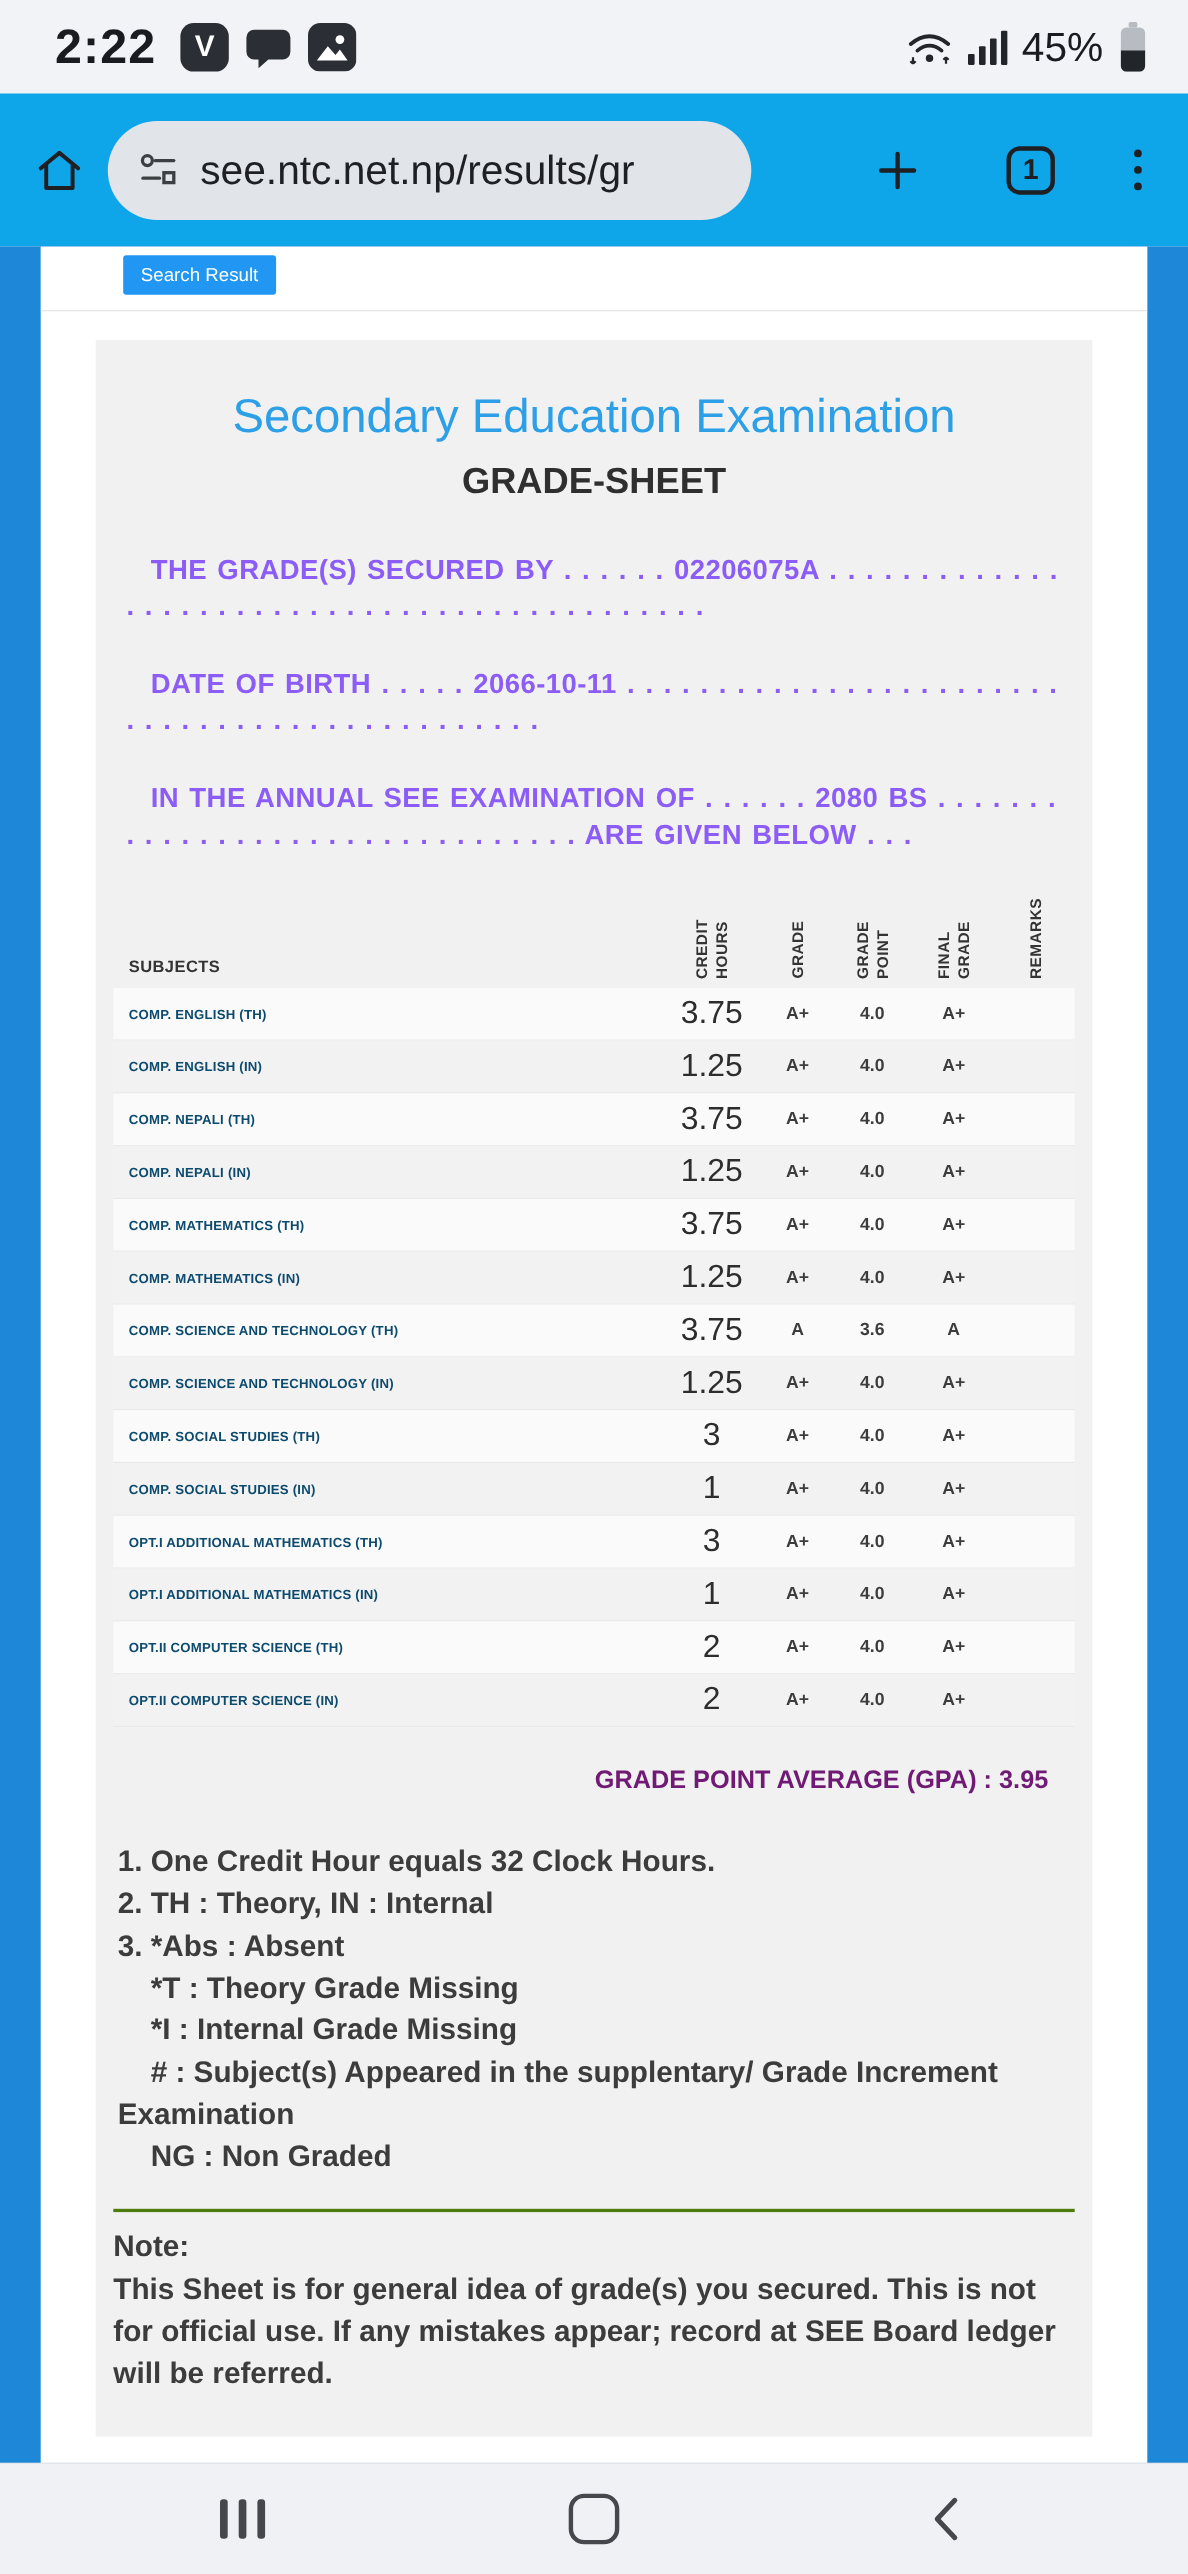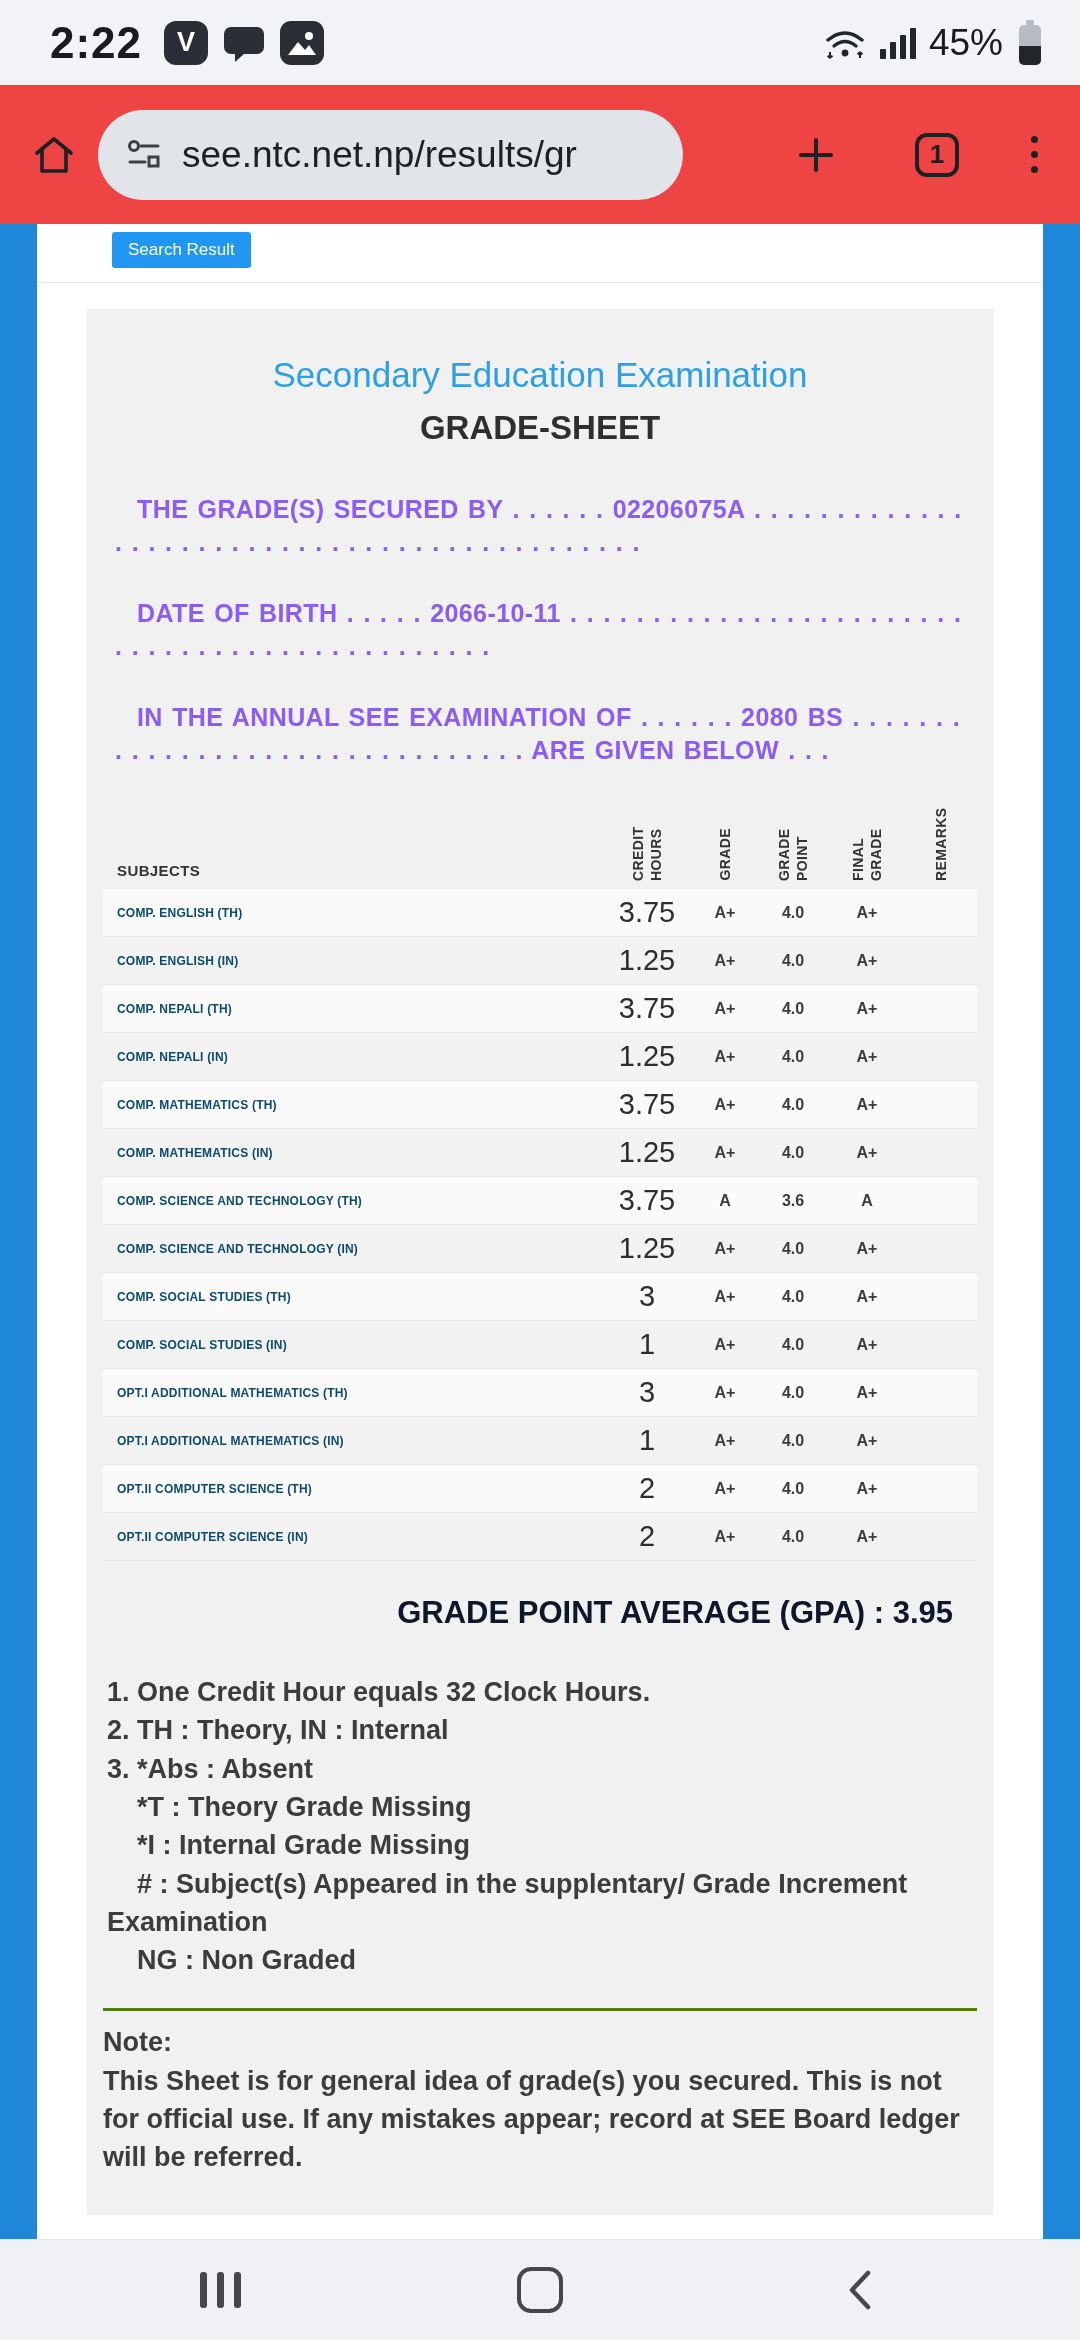--- a/index.html
+++ b/index.html
@@ -10,54 +10,54 @@
 
   
   .status-bar { height:85px; background:#f2f3f7; display:flex; align-items:center; padding:0 36px 0 50px; }
   .sb-time { font-size:44px; font-weight:700; color:#191b20; letter-spacing:1px; margin-right:22px; }
   .sb-left { display:flex; align-items:center; gap:14px; }
   .sb-badge { width:44px; height:44px; border-radius:12px; background:#2b2e34; color:#fff; font-size:27px; font-weight:700; display:flex; align-items:center; justify-content:center; }
   .sb-right { margin-left:auto; display:flex; align-items:center; gap:13px; }
   .sb-percent { font-size:37px; color:#191b20; font-weight:500; }
 
   
-  .toolbar { height:139px; background:#ef4444; display:flex; align-items:center; padding:0 36px 0 30px;text-align:right; }
+  .toolbar { height:139px; background:#0ea5e9; display:flex; align-items:center; padding:0 36px 0 30px;text-align:right; }
   .iconbtn { display:flex; align-items:center; justify-content:center; }
   .pill { height:90px; max-width:585px; flex:1; background:#e1e4e9; border-radius:45px; display:flex; align-items:center; padding:0 28px 0 26px; margin-left:20px; overflow:hidden; }
   .url-text { font-size:37px; color:#1e2024; margin-left:18px; white-space:nowrap; overflow:hidden; }
   .plusbtn { margin-left:auto; }
   .tabbtn { width:44px; height:44px; border:4px solid #1e2024; border-radius:12px; display:flex; align-items:center; justify-content:center; font-size:26px; font-weight:700; color:#1e2024; margin-left:76px; }
   .kebab { display:flex; flex-direction:column; gap:8px; margin-left:66px; padding:6px; }
   .kebab i { width:7px; height:7px; border-radius:50%; background:#1e2024; }
 
   
   .page { flex:1; background:#1f87d7; overflow:hidden; display:flex; }
   .page-white { background:#fff; margin:0 37px; flex:1; overflow:hidden; }
   .top-band { padding:8px 0 14px 75px; border-bottom:1px solid #e3e3e3; background:#fff; }
   .search-btn { background:#2196f3; color:#fff; font-size:17px; border:none; padding:8px 16px; border-radius:3px; font-family:inherit; cursor:pointer; }
 
   .card { margin:26px 50px 0; background:#f1f1f1; padding:46px 16px 38px; }
-  .card-title { text-align:center; color:#2d9fe6; font-size:35px; font-weight:400; }
+  .card-title { text-align:center; color:#2d9fe6; font-size:43px; font-weight:400; }
   .card-sub { text-align:center; color:#2f2f2f; font-size:33px; font-weight:700; margin-top:14px; }
   .hline { font-size:25px; font-weight:700; color:#8b5cf6; line-height:1.32; margin-top:38px; padding:0 12px; text-indent:22px; letter-spacing:.4px; word-spacing:2px; }
   .hline.first { margin-top:46px; }
 
   .grade-table { margin-top:44px; }
   .t-head, .t-row { display:grid; grid-template-columns:1fr 92px 64px 72px 76px 72px; }
   .t-head { height:78px; }
   .th-sub { display:flex; align-items:flex-end; padding:0 0 10px 14px; font-size:15px; font-weight:700; color:#333; letter-spacing:.4px; }
   .th-rot { display:flex; align-items:flex-end; justify-content:center; padding-bottom:8px; overflow:visible; }
   .vtext { writing-mode:vertical-rl; transform:rotate(180deg); font-size:14px; font-weight:700; color:#333; line-height:1.3; max-height:70px; letter-spacing:.4px; }
   .t-row { height:48px; background:#fafafa; border-bottom:1px solid #e9e9e9; }
   .t-row:nth-child(even) { background:#f2f2f2; }
   .td-subject { display:flex; align-items:center; padding-left:14px; font-size:12px; font-weight:700; color:#0c4a6e; letter-spacing:.2px; }
   .td-credit { display:flex; align-items:center; justify-content:center; font-size:29px; font-weight:500; color:#2d2d2d; }
   .td-small { display:flex; align-items:center; justify-content:center; font-size:16px; font-weight:700; color:#3c3c3c; }
 
-  .gpa { margin-top:34px; text-align:right; padding-right:24px; font-size:31px; font-weight:700; color:#0f172a; }
+  .gpa { margin-top:34px; text-align:right; padding-right:24px; font-size:23px; font-weight:700; color:#701a75; }
 
   .notes { margin-top:42px; padding:0 4px; }
   .note-line { font-size:27px; font-weight:700; color:#3c3c3c; line-height:1.42; }
   .note-line.indent { text-indent:30px; }
   .note-sec { margin-top:28px; border-top:3px solid #4d7c0f; padding-top:16px; }
   .note-head { font-size:27px; font-weight:700; color:#3c3c3c; }
   .note-body { font-size:27px; font-weight:700; color:#3c3c3c; line-height:1.42; margin-top:4px; }
 
   
   .navbar { height:101px; background:#f0f1f5; border-top:1px solid #e4e5e9; display:grid; grid-template-columns:1fr 1fr 1fr; place-items:center; padding:0 60px; }

